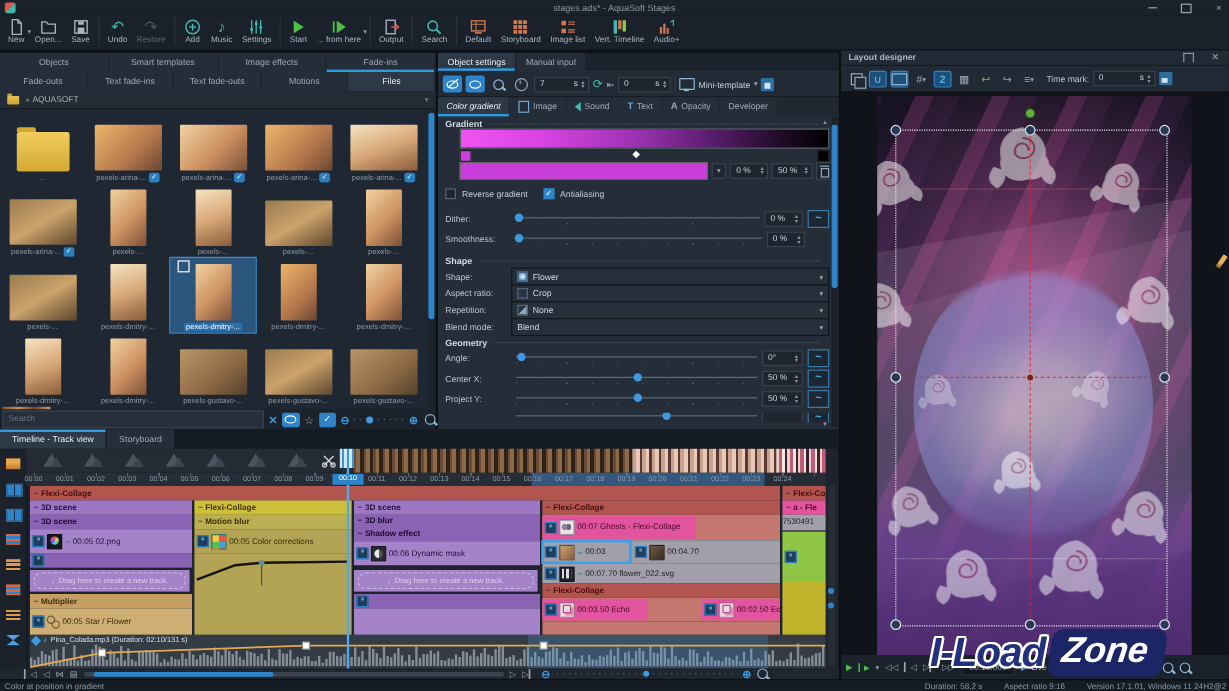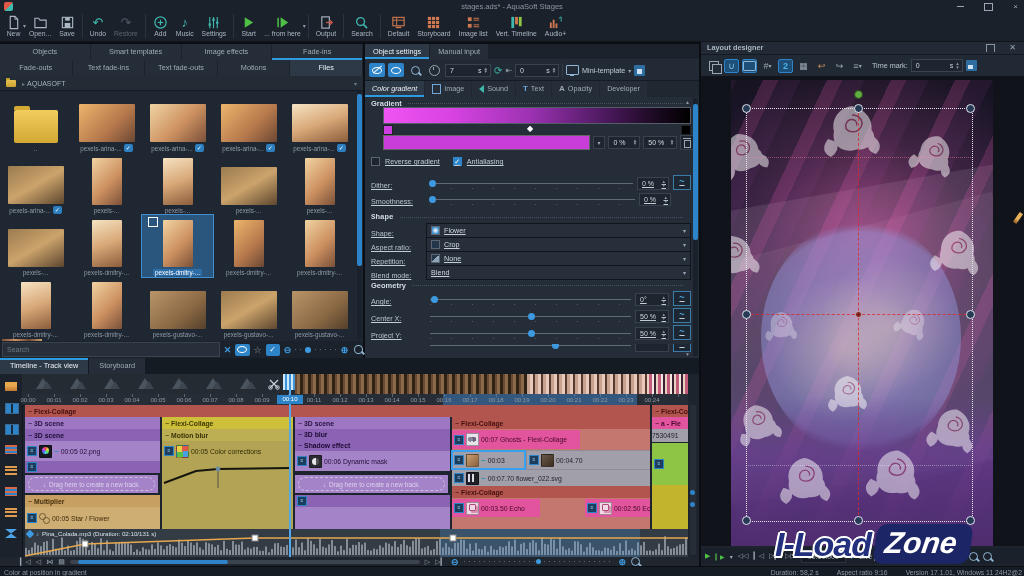--- a/index.html
+++ b/index.html
@@ -133,21 +133,21 @@
   #subtabs{position:absolute;left:0;top:37px;width:334px;height:16px;background:#1f2731;display:flex;gap:1px;}
   .stab{font-size:7.2px;color:#9fabb6;padding:0 7px;line-height:16px;background:#242d38;display:flex;align-items:center;gap:3px;position:relative;}
   .stab.active{background:#2e3947;color:#e9eff5;font-style:italic;}
   .stab.active::after{content:"";position:absolute;left:0;right:0;bottom:0;height:2px;background:#2e9be0;}
   .stic{font-size:7px;}
   .stic.image{width:7px;height:8px;border:1px solid #6fa8d8;}
   .stic.sound{width:0;height:0;border:4px solid transparent;border-right:5px solid #3fb8ae;border-left:0;}
   .stic.text{color:#6fa8d8;font-weight:bold;font-size:8px;}
   .stic.opacity{color:#9aa6b2;font-size:8px;font-weight:bold;}
   #midbody{position:absolute;left:6px;top:55px;width:320px;height:259px;}
-  .mrow{position:absolute;left:0;width:320px;display:flex;align-items:flex-end;text-decoration:underline;}
+  .mrow{position:absolute;left:0;width:320px;display:flex;align-items:center;}
   .mlabel{width:55px;font-size:7.2px;color:#b9c4ce;flex:none;}
   .dd{flex:1;height:13px;background:#262f3a;border:1px solid #10161c;display:flex;align-items:center;
       font-size:7.2px;color:#cfd8e0;padding:0 4px;position:relative;}
   .dd .caret{position:absolute;right:4px;}
   .ddic{width:9px;height:9px;margin-right:4px;border:1px solid #5a6673;box-sizing:border-box;}
   .ddic.radial{background:radial-gradient(circle at 50% 50%,#fff,#2d84c8 80%);}
   .ddic.crop{background:#23364a;}
   .ddic.none{background:linear-gradient(135deg,#23364a 50%,#8fa4b8 50%);}
   #gradbar{position:absolute;left:12px;top:8px;width:306px;height:15px;border:1px solid #555e68;
       background:linear-gradient(90deg,#ef54f2 0%,#d843e2 22%,#9c32b2 48%,#531b66 70%,#1d0a24 88%,#000 100%);}
@@ -793,21 +793,21 @@
           <div class="knob" style="left:2px;"></div>
         </div>
       <div class="spin" style="width:32px;margin-right:20px;">
         <span class="val">0 %</span>
         <span class="steppers">
             <span>▲</span>
             <span>▼</span>
           </span>
         </div>
     </div>
-    <div class="sect" style="position:absolute;top:114px;left:0;width:312px;font-family:Liberation Mono, monospace;">Shape</div>
+    <div class="sect" style="position:absolute;top:114px;left:0;width:312px;">Shape</div>
     <div id="shaperows">
         <div class="mrow" style="top: 124px;">
           <div class="mlabel">Shape:</div>
           <div class="dd">
             <div class="ddic radial"></div>
             <span>Flower</span>
             <div class="caret">▾</div>
           </div>
         </div>
         <div class="mrow" style="top: 138px;">

